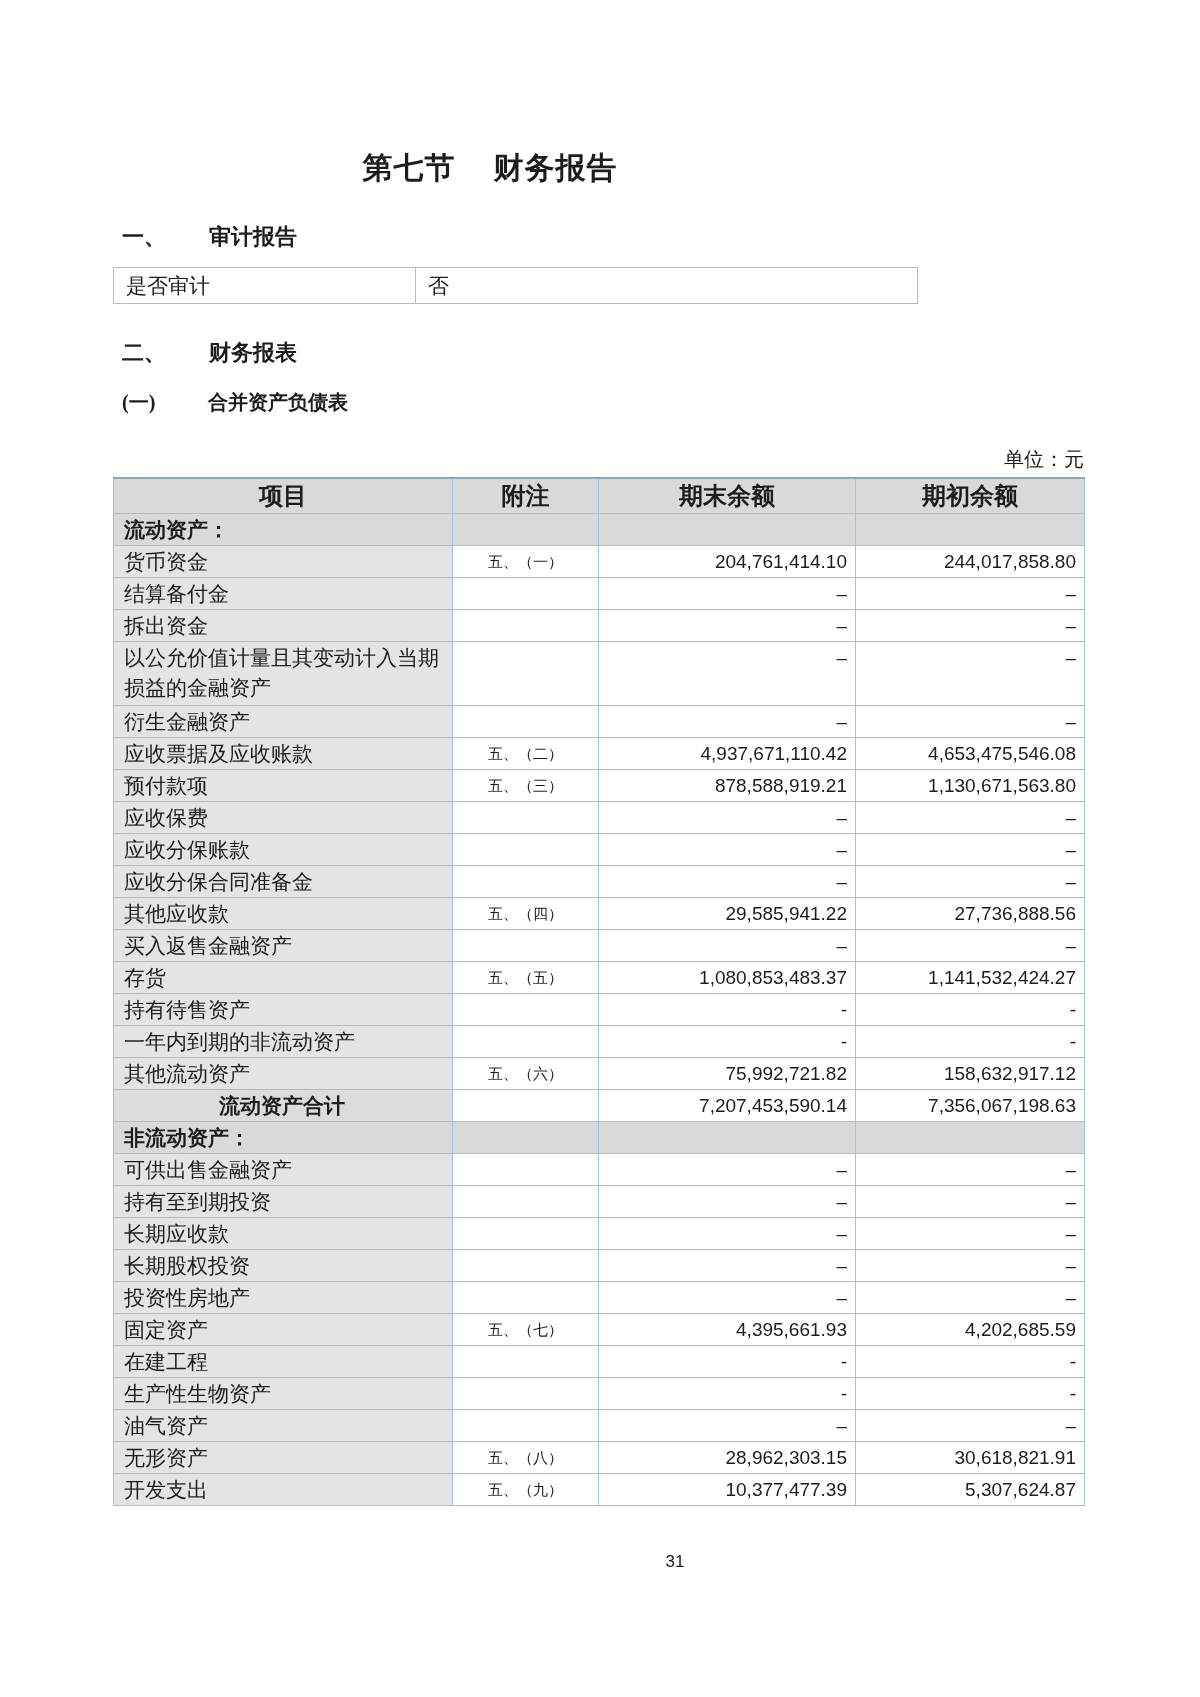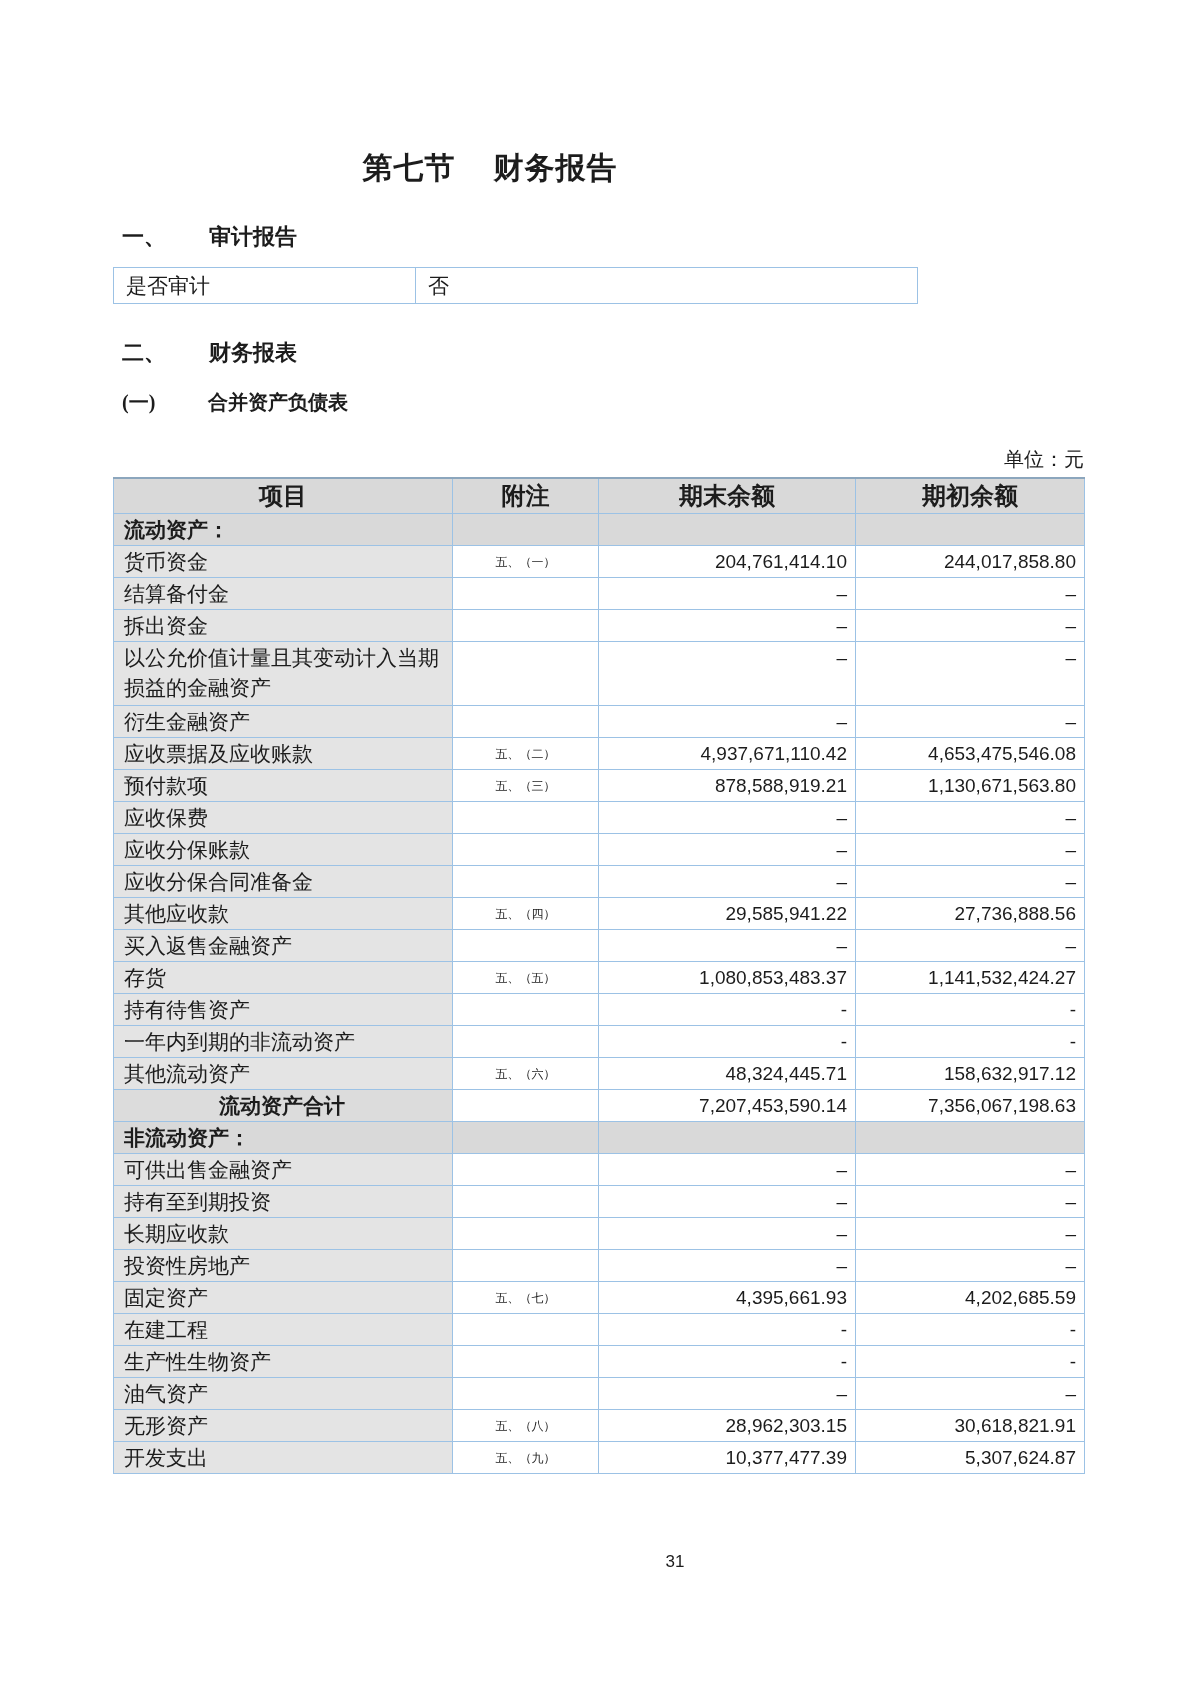--- a/index.html
+++ b/index.html
@@ -55,21 +55,21 @@
     border:1px solid #9cc2e5;height:32px;box-sizing:border-box;
     vertical-align:top;font-size:21px;line-height:30px;padding:1px 8px 0;
   }
   .balance-table tr.tall td{height:64px;}
   .balance-table td.c-item{
     background:#e4e4e4;text-align:left;padding-left:10px;padding-right:12px;
   }
   .balance-table tr.section td{background:#d9d9d9;}
   .balance-table tr.section td.c-item{font-weight:bold;}
   .balance-table tr.total td.c-item{text-align:center;font-weight:bold;background:#dcdcdc;}
-  .balance-table td.c-note{text-align:center;font-size:12px;}
+  .balance-table td.c-note{text-align:center;font-size:15px;}
   .balance-table td.c-num{
     text-align:right;font-family:"Liberation Sans","DejaVu Sans",sans-serif;
     font-size:19px;line-height:29px;
   }
   .balance-table td.c-num.val{font-weight:normal;}
   .balance-table td.c-num.dash{font-weight:normal;}
 
   .page-number{
     position:absolute;top:1552px;left:113px;width:1124px;
     text-align:center;font-size:17px;
@@ -216,21 +216,21 @@
         </tr>
         <tr class="data">
           <td class="c-item">一年内到期的非流动资产</td>
           <td class="c-note"></td>
           <td class="c-num dash">-</td>
           <td class="c-num dash">-</td>
         </tr>
         <tr class="data">
           <td class="c-item">其他流动资产</td>
           <td class="c-note">五、（六）</td>
-          <td class="c-num val">48,324,445.71</td>
+          <td class="c-num val">75,992,721.82</td>
           <td class="c-num val">158,632,917.12</td>
         </tr>
         <tr class="total">
           <td class="c-item">流动资产合计</td>
           <td class="c-note"></td>
           <td class="c-num val">7,207,453,590.14</td>
           <td class="c-num val">7,356,067,198.63</td>
         </tr>
         <tr class="section">
           <td class="c-item">非流动资产：</td>
@@ -245,20 +245,26 @@
           <td class="c-num dash">–</td>
         </tr>
         <tr class="data">
           <td class="c-item">持有至到期投资</td>
           <td class="c-note"></td>
           <td class="c-num dash">–</td>
           <td class="c-num dash">–</td>
         </tr>
         <tr class="data">
           <td class="c-item">长期应收款</td>
+          <td class="c-note"></td>
+          <td class="c-num dash">–</td>
+          <td class="c-num dash">–</td>
+        </tr>
+        <tr class="data">
+          <td class="c-item">长期股权投资</td>
           <td class="c-note"></td>
           <td class="c-num dash">–</td>
           <td class="c-num dash">–</td>
         </tr>
         <tr class="data">
           <td class="c-item">投资性房地产</td>
           <td class="c-note"></td>
           <td class="c-num dash">–</td>
           <td class="c-num dash">–</td>
         </tr>

